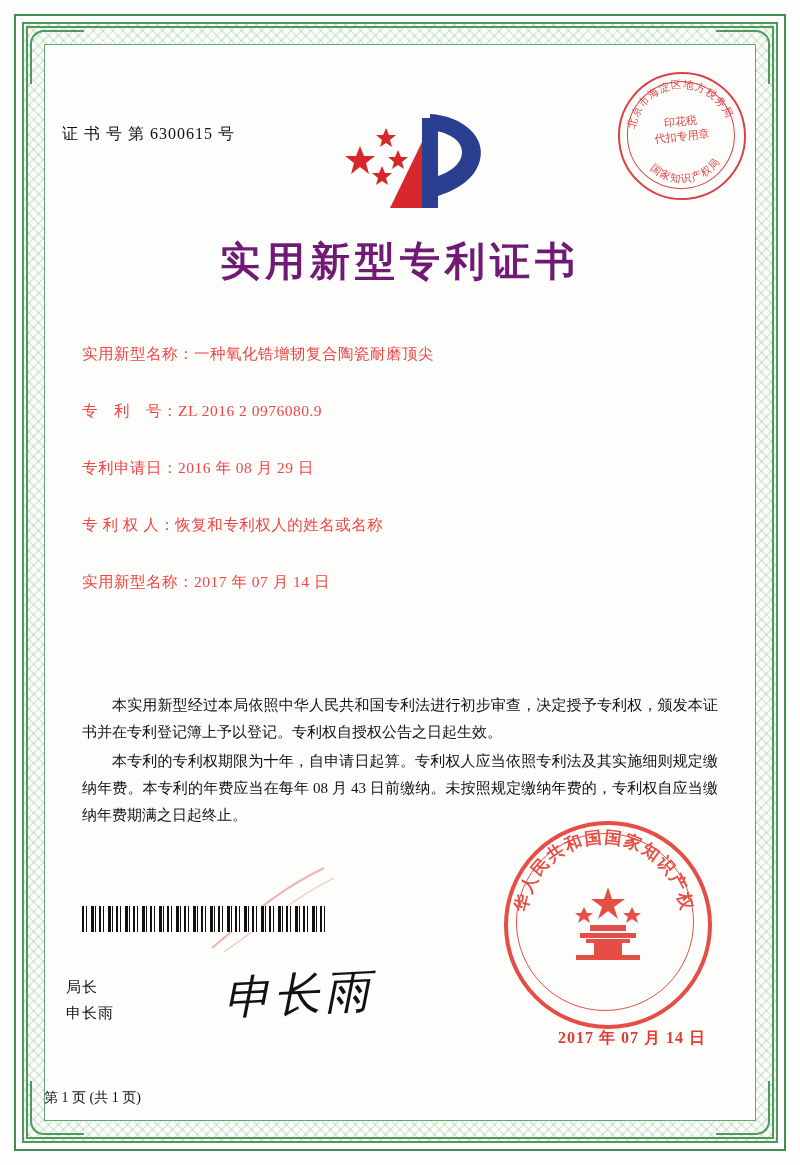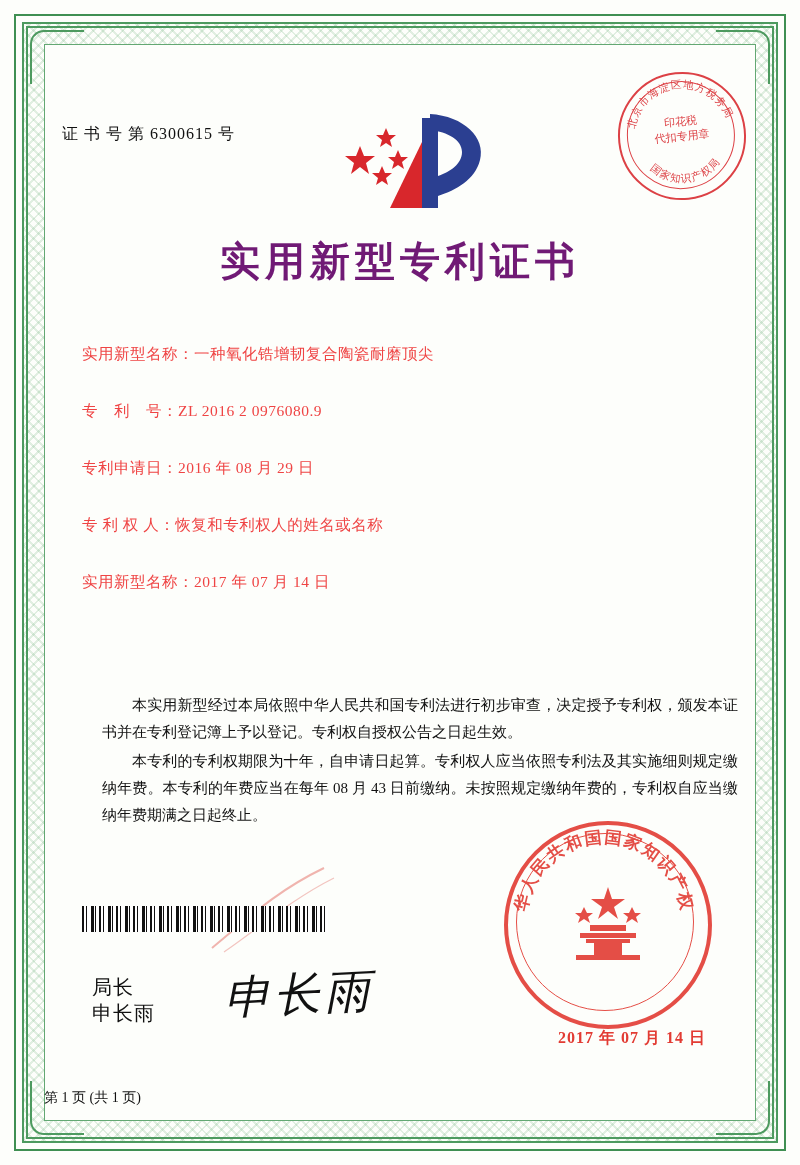--- a/index.html
+++ b/index.html
@@ -168,21 +168,20 @@
 
   .paragraphs {
     position: absolute;
     left: 38px;
     top: 648px;
     width: 636px;
     font-size: 15px;
     line-height: 27px;
     color: #111;
     text-align: justify;
-    margin-left: 20px;
   }
   .paragraphs p {
     margin: 0 0 2px 0;
     text-indent: 2em;
   }
 
   
   .barcode {
     position: absolute;
     left: 38px;
@@ -190,23 +189,23 @@
     width: 246px;
     height: 26px;
     background:
       repeating-linear-gradient(90deg,
         #111 0 2px, #fff 2px 4px, #111 4px 5px, #fff 5px 9px,
         #111 9px 12px, #fff 12px 13px, #111 13px 14px, #fff 14px 17px);
   }
 
   .signer {
     position: absolute;
-    left: 48px;
+    left: 22px;
     top: 930px;
-    font-size: 20px;
+    font-size: 15px;
     line-height: 26px;
     color: #111;
     letter-spacing: 1px;
   }
 
   .signature {
     position: absolute;
     left: 180px;
     top: 920px;
     font-size: 46px;

